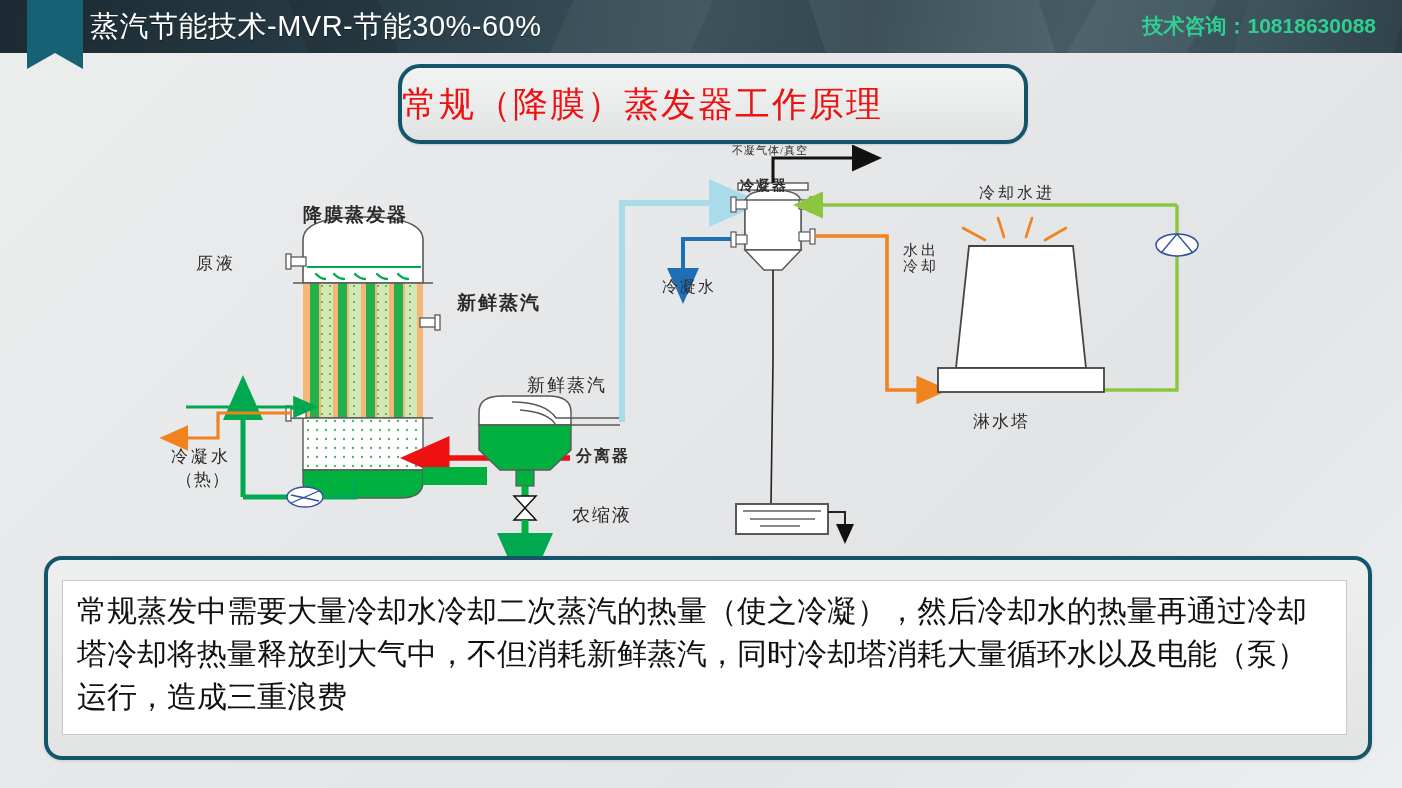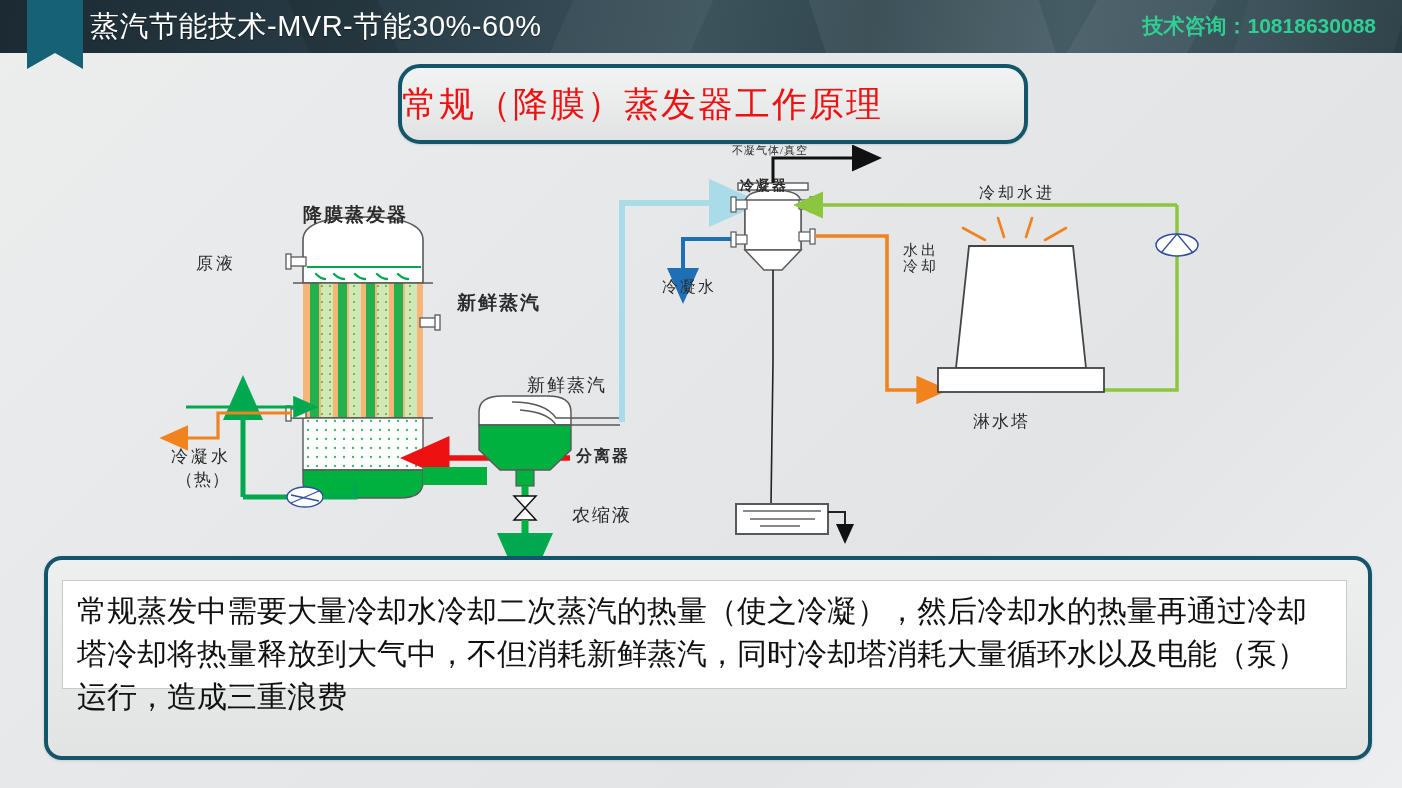--- a/index.html
+++ b/index.html
@@ -41,21 +41,21 @@
   .diagram svg{display:block;}
 
   .dlabel{position:absolute;font-family:"Liberation Serif","DejaVu Serif",serif;
     color:#2b2b2b;white-space:nowrap;z-index:5;}
 
   
   .bottom-box{position:absolute;left:44px;top:556px;width:1320px;height:196px;
     border:4px solid #13566b;border-radius:18px;
     background:linear-gradient(180deg,#eeefef 0%,#e2e3e3 100%);
     box-shadow:0 1px 3px rgba(0,0,0,.12);z-index:6;}
-  .bottom-inner{position:absolute;left:14px;top:20px;width:1285px;height:109px;
+  .bottom-inner{position:absolute;left:14px;top:20px;width:1285px;height:155px;
     background:#ffffff;border:1px solid #c9c9c9;
     padding:8px 14px 0 14px;box-sizing:border-box;}
   .bottom-inner p{margin:0;font-family:"Liberation Serif","DejaVu Serif",serif;
     font-size:30px;line-height:43px;color:#111;letter-spacing:0px;}
   .company{position:absolute;right:38px;top:748px;z-index:7;
     font-size:30px;font-weight:bold;color:#0fa14a;white-space:nowrap;}
 </style>
 </head>
 <body>
 

